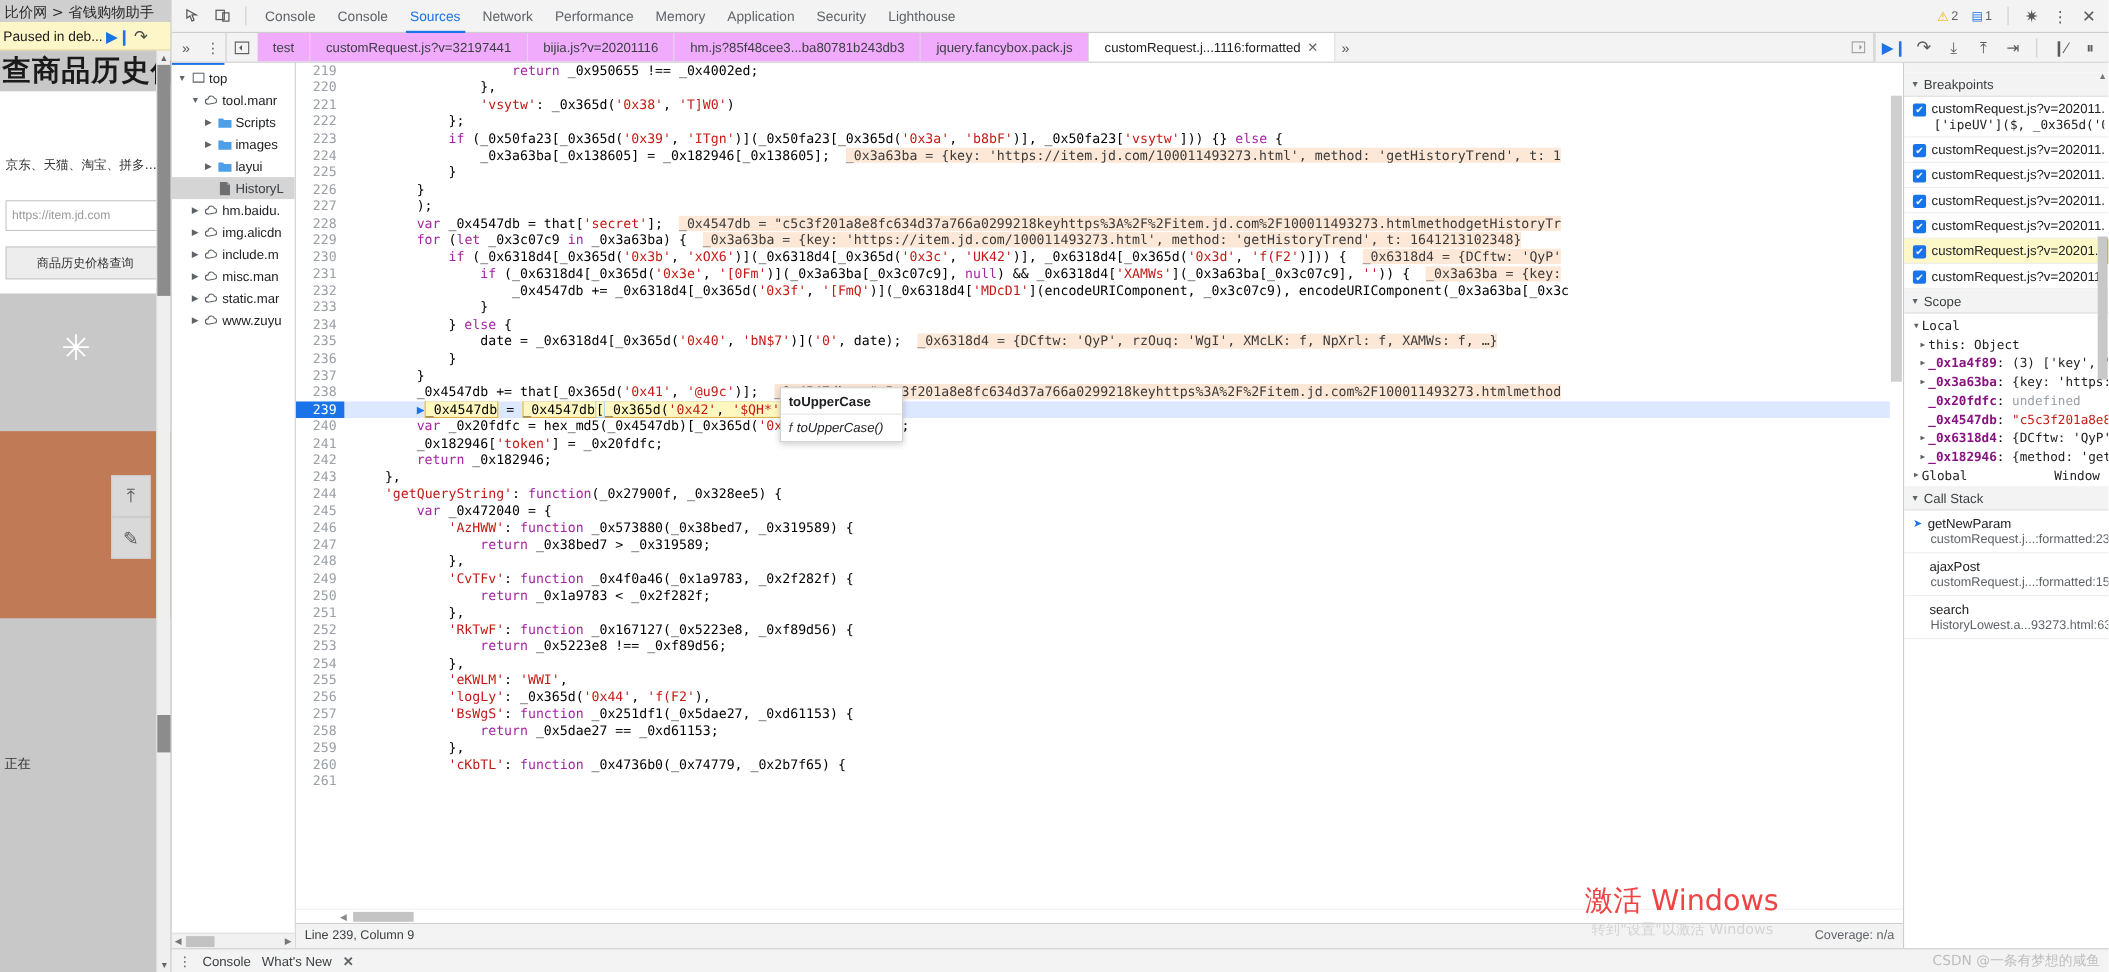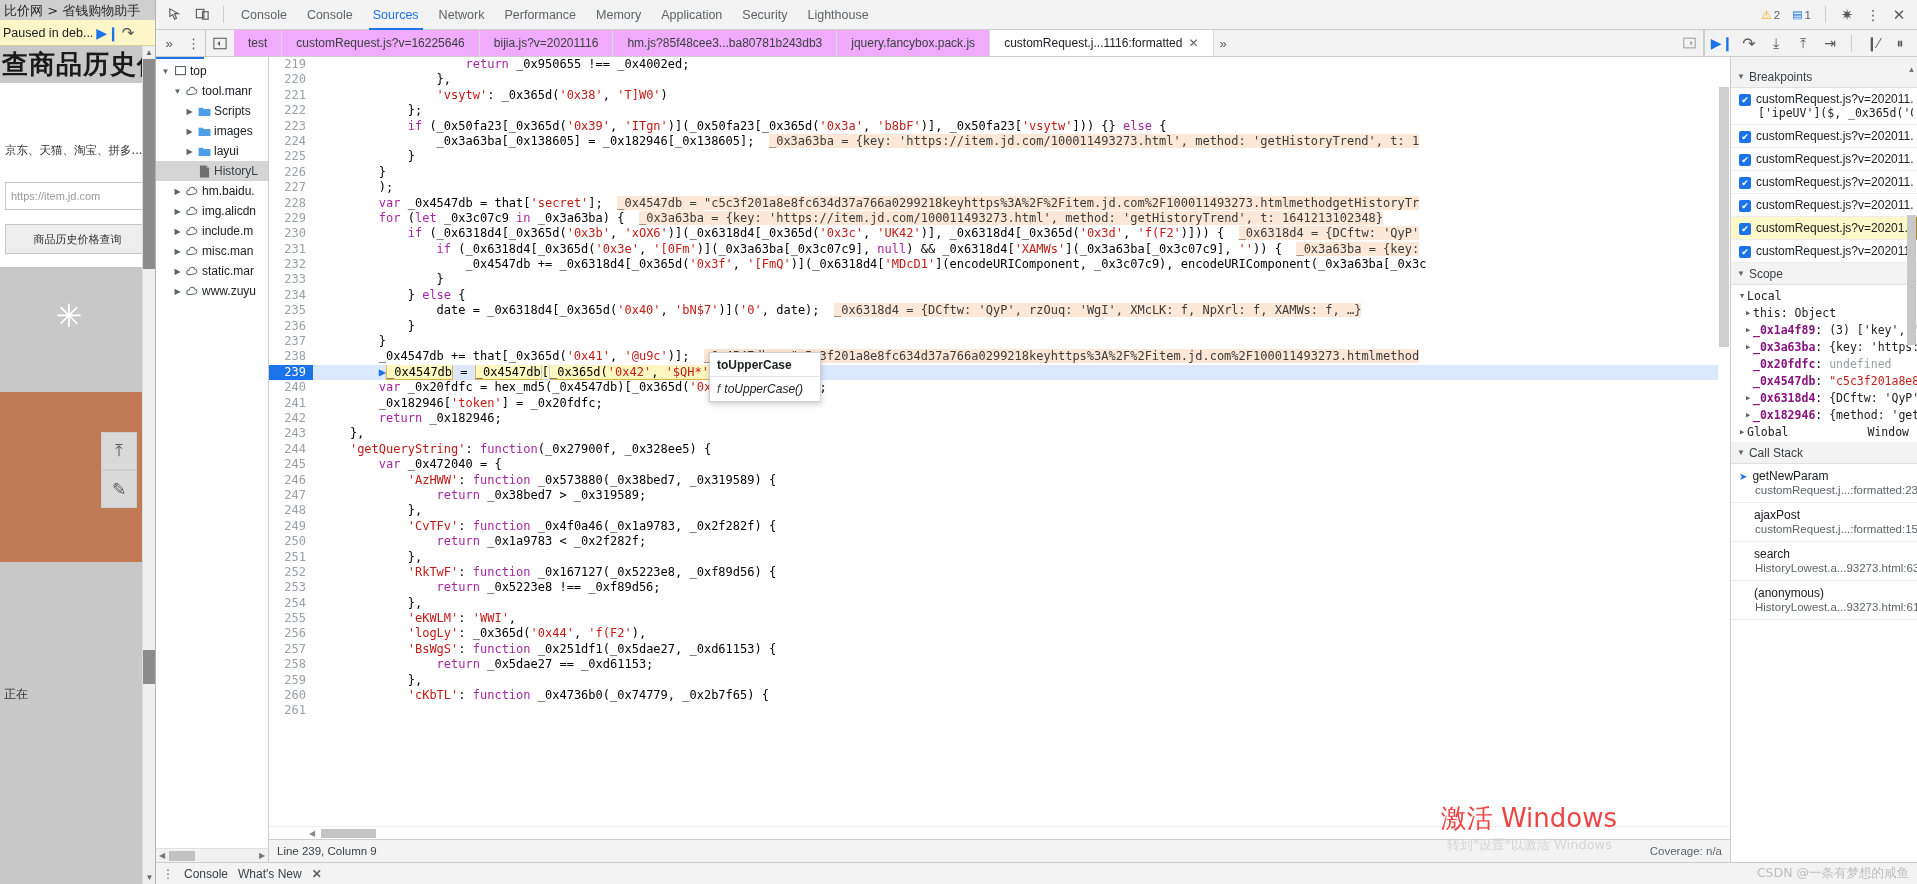--- a/index.html
+++ b/index.html
@@ -385,21 +385,21 @@
         <svg width="14" height="13" viewBox="0 0 16 14">
             <rect x="1" y="1" width="14" height="12" fill="none" stroke="#5a5a5a" stroke-width="1.2"></rect>
             <path d="M8 4 L5 7 L8 10 Z" fill="#5a5a5a"></path>
           </svg>
       </div>
       <div class="file-tabs">
         <div class="ftab">
             <span>test</span>
           </div>
         <div class="ftab">
-            <span>customRequest.js?v=16225646</span>
+            <span>customRequest.js?v=32197441</span>
           </div>
         <div class="ftab">
             <span>bijia.js?v=20201116</span>
           </div>
         <div class="ftab">
             <span>hm.js?85f48cee3...ba80781b243db3</span>
           </div>
         <div class="ftab">
             <span>jquery.fancybox.pack.js</span>
           </div>
@@ -679,24 +679,20 @@
                 <span>getNewParam</span>
               </span><span class="loc">customRequest.j...:formatted:239</span></div>
             <div class="cs-item"><span class="nm">
                 <span style="width:10px;display:inline-block"></span>
                 <span>ajaxPost</span>
               </span><span class="loc">customRequest.j...:formatted:150</span></div>
             <div class="cs-item"><span class="nm">
                 <span style="width:10px;display:inline-block"></span>
                 <span>search</span>
               </span><span class="loc">HistoryLowest.a...93273.html:63</span></div>
-            <div class="cs-item"><span class="nm">
-                <span style="width:10px;display:inline-block"></span>
-                <span>(anonymous)</span>
-              </span><span class="loc">HistoryLowest.a...93273.html:61</span></div>
           </div>
 
         <div class="side-vscroll">
           <div class="up">▲</div>
           <div class="th"></div>
         </div>
       </div>
     </div>
 
     <div class="drawer">

